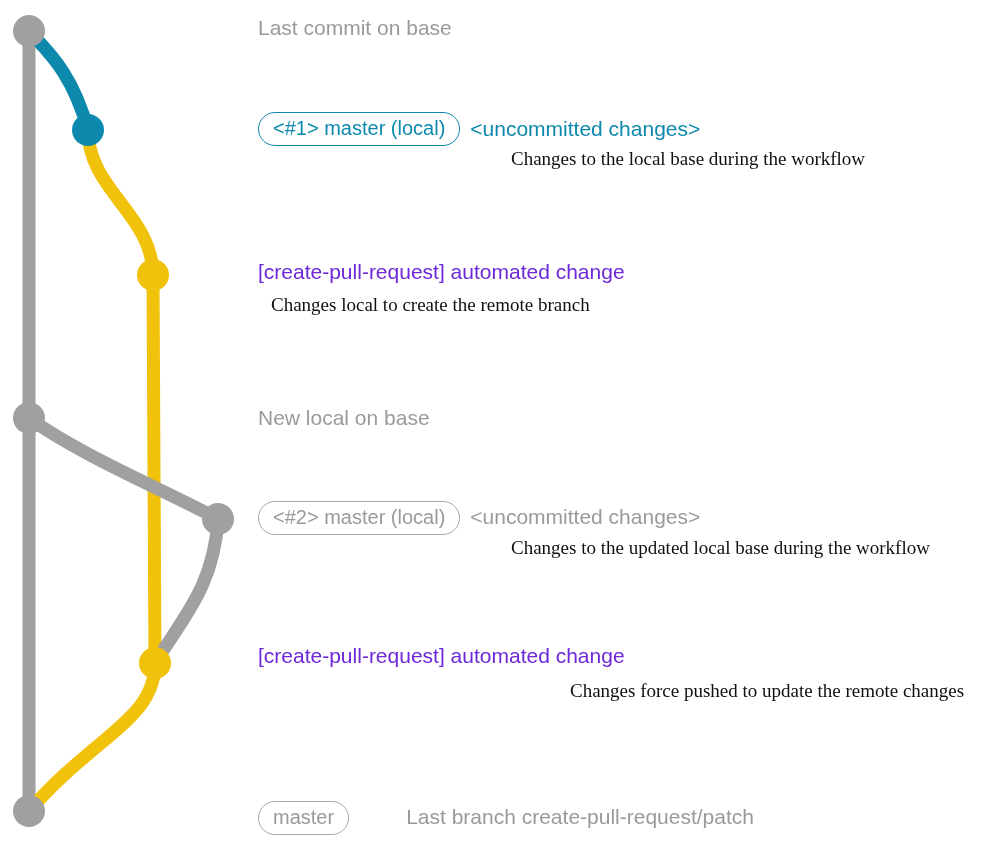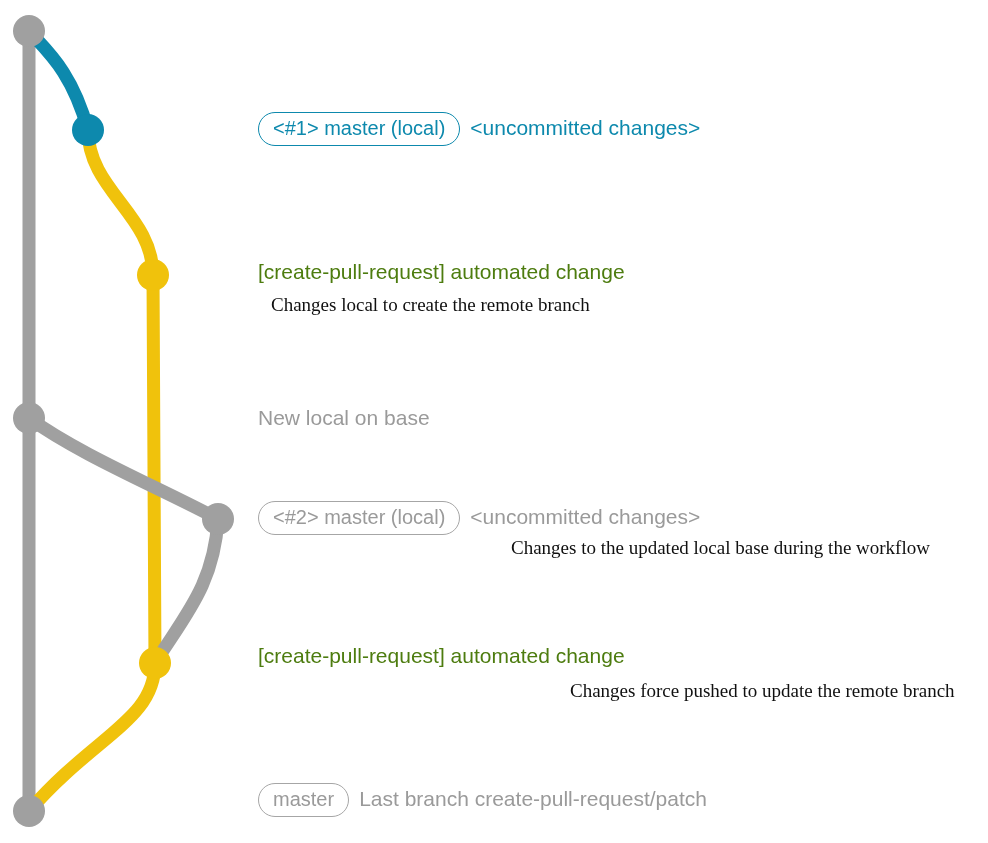--- a/index.html
+++ b/index.html
@@ -48,44 +48,44 @@
   .pill.gold  { border-color: #f0c20c; color: #f0c20c; }
   .pill.gray  { border-color: #a6a6a6; color: #9a9a9a; }
 
   .headline {
     font-size: 21px;
     line-height: 22px;
     color: #9a9a9a;
     white-space: nowrap;
   }
   .headline.blue { color: #0d89ad; }
-  .headline.gold { color: #4d7c0f; }
+  .headline.gold { color: #6d28d9; }
   .headline.gray { color: #9a9a9a; }
 
   .subtext {
     position: absolute;
     font-family: "Liberation Serif", serif;
     font-size: 19px;
     line-height: 20px;
     color: #101010;
     white-space: nowrap;
   }
 
   
   #row-last-commit   { left: 258px; top: 17px; }
-  #row-pr1           { left: 258px; top: 112px; }
+  #row-pr1           { left: 258px; top: 112px; align-items: center; }
   #sub-pr1           { left: 511px; top: 149px; }
   #row-auto1         { left: 258px; top: 261px; }
   #sub-auto1         { left: 271px; top: 295px; }
   #row-new-commit    { left: 258px; top: 407px; }
   #row-pr2           { left: 258px; top: 501px; }
   #sub-pr2           { left: 511px; top: 538px; }
   #row-auto2         { left: 258px; top: 645px; }
   #sub-auto2         { left: 570px; top: 681px; }
-  #row-merge         { left: 258px; top: 783px; }
+  #row-merge         { left: 258px; top: 801px; gap: 47px; }
 </style>
 </head>
 <body>
 
 <div id="canvas">
 
   <svg id="graph" viewBox="0 0 988 843" width="988" height="843" xmlns="http://www.w3.org/2000/svg">
 
     <path d="M 29 31 L 29 811" stroke="#a0a0a0" stroke-width="13" fill="none" stroke-linecap="round"></path>
 
@@ -102,44 +102,48 @@
 
     <circle cx="29" cy="31" r="16" fill="#a0a0a0"></circle>
     <circle cx="88" cy="130" r="16" fill="#0d89ad"></circle>
     <circle cx="153" cy="275" r="16" fill="#f0c20c"></circle>
     <circle cx="29" cy="418" r="16" fill="#a0a0a0"></circle>
     <circle cx="218" cy="519" r="16" fill="#a0a0a0"></circle>
     <circle cx="155" cy="663" r="16" fill="#f0c20c"></circle>
     <circle cx="29" cy="811" r="16" fill="#a0a0a0"></circle>
   </svg>
 
+  <div class="row" id="row-last-commit">
+    <span class="headline gray">Last commit on base</span>
+  </div>
 
   <div class="row" id="row-pr1">
     <span class="pill blue">&lt;#1&gt; master (local)</span>
     <span class="headline blue">&lt;uncommitted changes&gt;</span>
   </div>
+  <div class="subtext" id="sub-pr1">Changes to the local base during the workflow</div>
 
   <div class="row" id="row-auto1">
     <span class="headline gold">[create-pull-request] automated change</span>
   </div>
   <div class="subtext" id="sub-auto1">Changes local to create the remote branch</div>
 
   <div class="row" id="row-new-commit">
     <span class="headline gray">New local on base</span>
   </div>
 
   <div class="row" id="row-pr2">
     <span class="pill gray">&lt;#2&gt; master (local)</span>
     <span class="headline gray">&lt;uncommitted changes&gt;</span>
   </div>
   <div class="subtext" id="sub-pr2">Changes to the updated local base during the workflow</div>
 
   <div class="row" id="row-auto2">
     <span class="headline gold">[create-pull-request] automated change</span>
   </div>
-  <div class="subtext" id="sub-auto2">Changes force pushed to update the remote branch</div>
+  <div class="subtext" id="sub-auto2">Changes force pushed to update the remote changes</div>
 
   <div class="row" id="row-merge">
     <span class="pill gray">master</span>
     <span class="headline gray">Last branch create-pull-request/patch</span>
   </div>
 
 </div>
 
 </body></html>

